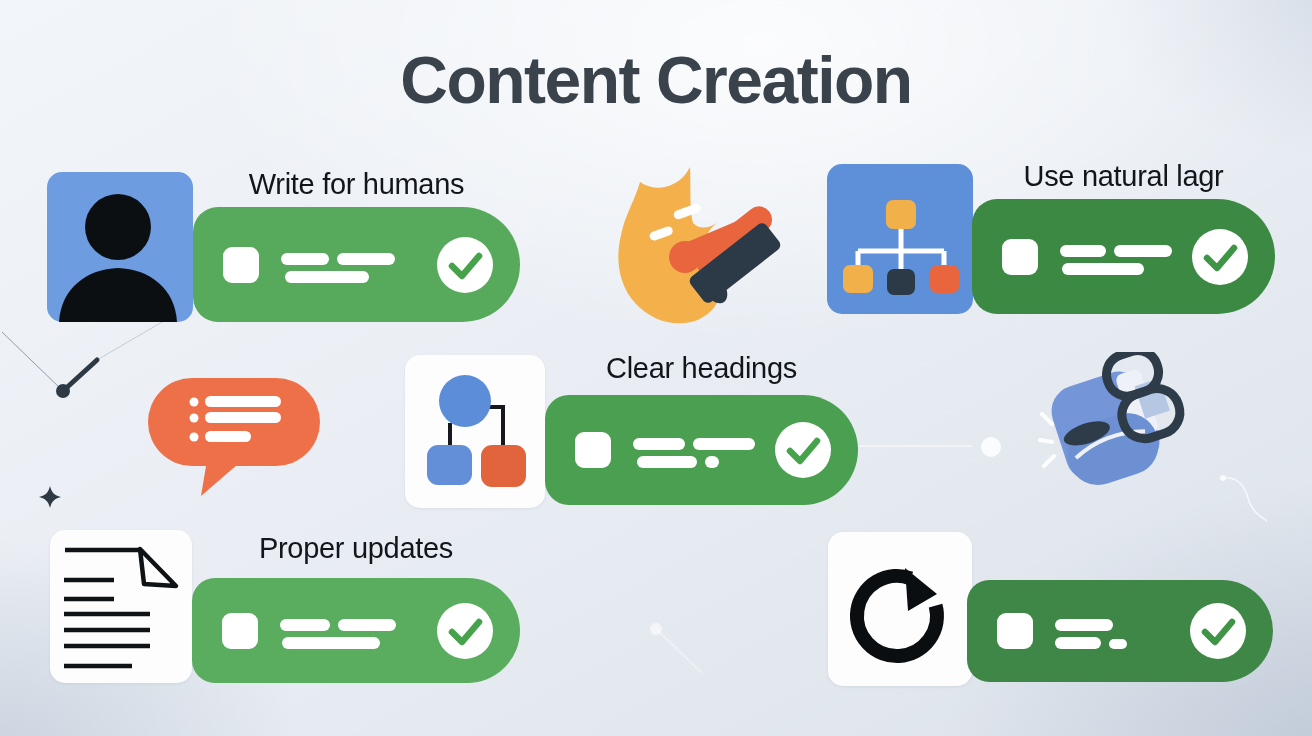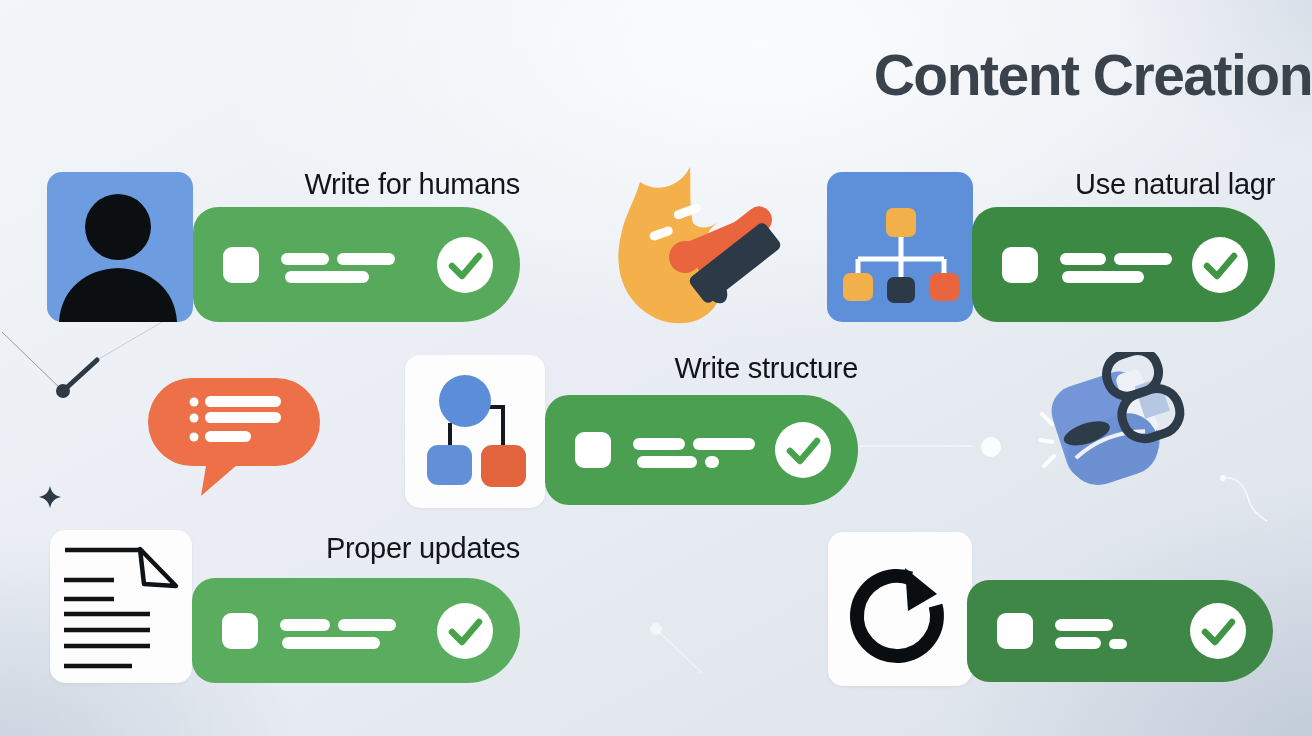--- a/index.html
+++ b/index.html
@@ -9,25 +9,25 @@
     background:
       radial-gradient(900px 480px at 58% 6%, rgba(255,255,255,.8), rgba(255,255,255,0) 62%),
       radial-gradient(430px 320px at 0% 103%, rgba(173,186,203,.5), rgba(173,186,203,0) 70%),
       radial-gradient(560px 380px at 102% 103%, rgba(167,181,199,.55), rgba(167,181,199,0) 72%),
       radial-gradient(320px 240px at 101% -2%, rgba(188,199,214,.4), rgba(188,199,214,0) 70%),
       linear-gradient(152deg,#f2f5f9 0%,#eaeef4 45%,#dde3eb 100%);
   }
   .stage{position:relative;width:1312px;height:736px;}
   .abs{position:absolute;}
   .main-title{
-    left:0;right:0;top:42px;text-align:right;
-    font-size:57px;font-weight:700;color:#3a434c;letter-spacing:-1.5px;
+    left:0;right:0;top:42px;text-align:center;
+    font-size:66px;font-weight:700;color:#3a434c;letter-spacing:-1.5px;
   }
   .item-label{
-    position:absolute;text-align:right;
+    position:absolute;text-align:center;
     font-size:29px;font-weight:500;color:#12161a;letter-spacing:-.3px;line-height:32px;
   }
   .icon-card{position:absolute;border-radius:15px;}
   .card-blue{background:#6d9ce1;}
   .card-blue-dark{background:#5d90d8;}
   .card-white{background:#fdfdfe;box-shadow:0 1px 3px rgba(80,95,115,.10);}
   .pill{position:absolute;border-radius:26px 60px 60px 26px;}
   .pill-bars{position:absolute;left:30px;top:50%;transform:translateY(-50%);}
   .pill-check{position:absolute;right:26px;top:50%;transform:translateY(-50%);}
   svg{display:block;}
@@ -124,21 +124,21 @@
         <rect x="114" y="20" width="58" height="12" rx="6" fill="#ffffff"></rect>
         <rect x="62" y="38" width="84" height="12" rx="6" fill="#ffffff"></rect>
       </svg>
       <svg class="pill-check" width="58" height="58" viewBox="0 0 58 58">
         <circle cx="29" cy="29" r="28" fill="#ffffff"></circle>
         <path d="M16,30 L26,40 L43,20" stroke="#46a34b" stroke-width="6.5" fill="none" stroke-linecap="round" stroke-linejoin="round"></path>
       </svg>
     </div>
   </div>
 
-  <div class="abs" style="left:827px;top:166px;width:450px;height:156px">
+  <div class="abs" style="left:827px;top:158px;width:450px;height:156px">
     <div class="icon-card card-blue-dark" style="left:0;top:6px;width:146px;height:150px">
       <svg width="146" height="150" viewBox="0 0 146 150">
         <rect x="59" y="36" width="30" height="29" rx="7" fill="#f2b04a"></rect>
         <path d="M74,65 V87 M31,87 H117 M31,87 V101 M74,87 V105 M117,87 V101" stroke="#ffffff" stroke-width="5" fill="none"></path>
         <rect x="16" y="101" width="30" height="28" rx="7" fill="#f2b04a"></rect>
         <rect x="60" y="105" width="28" height="26" rx="7" fill="#2c3947"></rect>
         <rect x="103" y="101" width="29" height="28" rx="7" fill="#e8653e"></rect>
       </svg>
     </div>
     <div class="item-label" style="left:145px;top:2px;width:303px">Use natural lagr</div>
@@ -158,21 +158,21 @@
 
   <div class="abs" style="left:405px;top:352px;width:455px;height:158px">
     <div class="icon-card card-white" style="left:0;top:3px;width:140px;height:153px">
       <svg width="140" height="153" viewBox="0 0 140 153">
         <path d="M45,68 V90 M84,52 H98 V90" stroke="#15181c" stroke-width="4" fill="none"></path>
         <circle cx="60" cy="46" r="26" fill="#5b8dd9"></circle>
         <rect x="22" y="90" width="45" height="40" rx="11" fill="#638fd8"></rect>
         <rect x="76" y="90" width="45" height="42" rx="11" fill="#e2643c"></rect>
       </svg>
     </div>
-    <div class="item-label" style="left:140px;top:0;width:313px">Write structure</div>
+    <div class="item-label" style="left:140px;top:0;width:313px">Clear headings</div>
     <div class="pill" style="left:140px;top:43px;width:313px;height:110px;background:#4b9f51">
       <svg class="pill-bars" width="230" height="64" viewBox="0 0 230 64">
         <rect x="0" y="14" width="36" height="36" rx="9" fill="#ffffff"></rect>
         <rect x="58" y="20" width="52" height="12" rx="6" fill="#ffffff"></rect>
         <rect x="118" y="20" width="62" height="12" rx="6" fill="#ffffff"></rect>
         <rect x="62" y="38" width="60" height="12" rx="6" fill="#ffffff"></rect>
         <rect x="130" y="38" width="14" height="12" rx="6" fill="#ffffff"></rect>
       </svg>
       <svg class="pill-check" width="58" height="58" viewBox="0 0 58 58">
         <circle cx="29" cy="29" r="28" fill="#ffffff"></circle>

